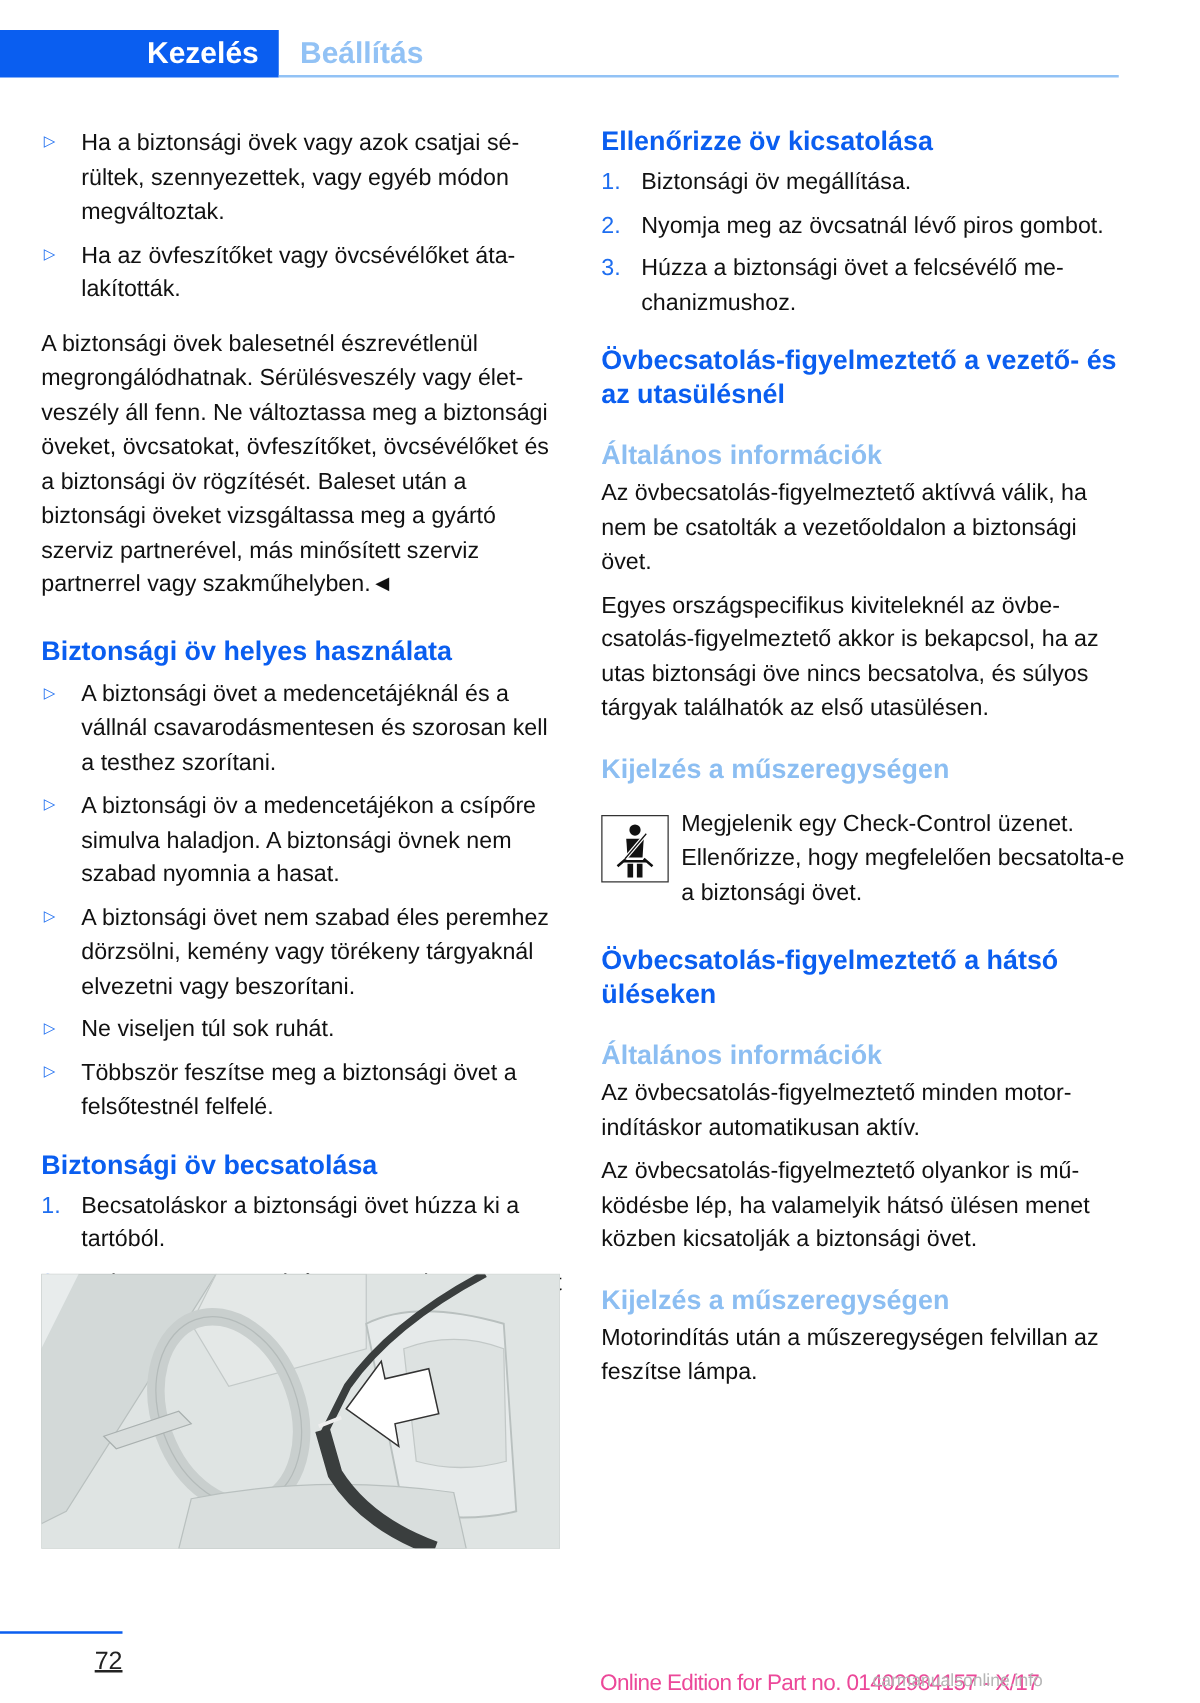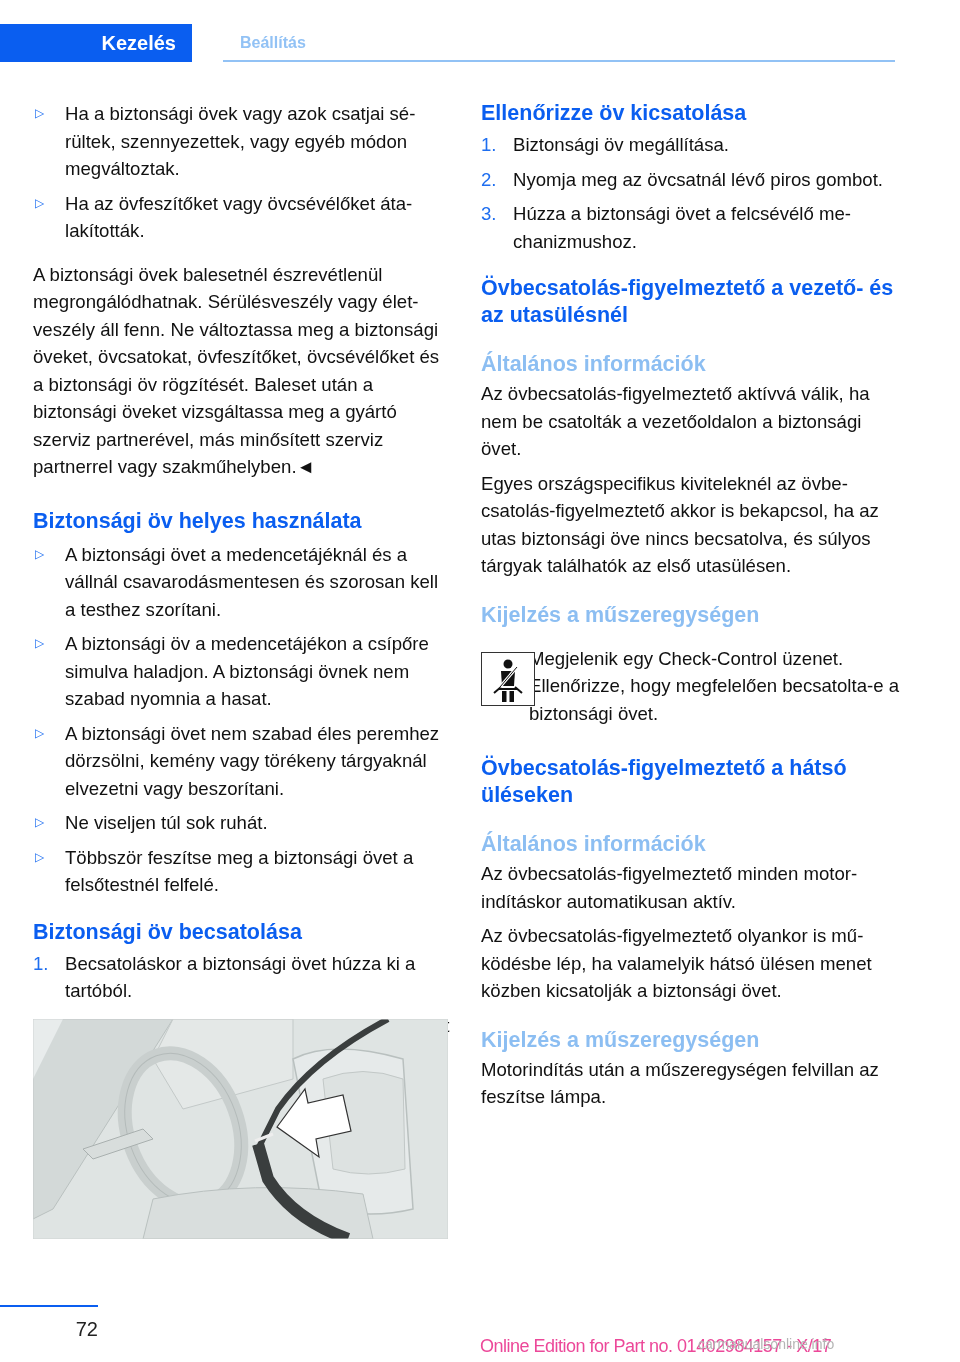--- a/index.html
+++ b/index.html
@@ -1,24 +1,24 @@
 <!DOCTYPE html>
 <html><head>
   <meta charset="utf-8">
   <style>
     * { box-sizing: border-box; margin: 0; padding: 0; }
     html, body { width: 960px; height: 1362px; background: #ffffff; overflow: hidden; }
     body { position: relative; font-family: "Liberation Sans", "DejaVu Sans", sans-serif; color: #111111; }
 
     
     .header { position: absolute; left: 0; top: 24px; width: 895px; height: 38px; }
-    .tab-active { position: absolute; left: 0; top: 0; width: 192px; height: 38px; background: #0a5ef0;
-      color: #ffffff; font-weight: bold; font-size: 20px; text-align: right; padding-right: 16px; line-height: 38px; }
+    .tab-active { position: absolute; left: 0; top: 0; width: 223px; height: 38px; background: #0a5ef0;
+      color: #ffffff; font-weight: bold; font-size: 24px; text-align: right; padding-right: 16px; line-height: 38px; }
     .tab-inactive { position: absolute; left: 240px; top: 0; height: 38px; color: #92c2f5;
-      font-weight: bold; font-size: 16px; line-height: 38px; }
+      font-weight: bold; font-size: 24px; line-height: 38px; }
     .header-line { position: absolute; left: 223px; top: 36px; width: 672px; height: 2px; background: #92c2f5; }
 
     
     .col { position: absolute; top: 100px; }
     .col-left { left: 33px; width: 420px; }
     .col-right { left: 481px; width: 420px; }
 
     .p { font-size: 18.6px; line-height: 27.5px; margin-top: 16px; }
     .p + .p { margin-top: 7px; }
 
@@ -30,25 +30,25 @@
     .bullets li .marker { position: absolute; left: 2px; top: 0; color: #1e6ef0; font-size: 12px; }
 
     .steps { list-style: none; }
     .steps li { position: relative; padding-left: 32px; font-size: 18.6px; line-height: 27.5px; margin-bottom: 7px; }
     .steps li .num { position: absolute; left: 0; top: 0; color: #1e6ef0; }
 
     .figure { position: absolute; left: 33px; top: 1019px; width: 415px; height: 220px; overflow: hidden; background: #dfe3e2; }
 
     .icon-row { position: relative; padding-left: 0; }
     .icon-box { position: absolute; left: 0; top: 7px; width: 54px; height: 54px; border: 1.5px solid #333; background: #fff; }
-    .icon-text { padding-left: 48px; }
+    .icon-text { padding-left: 64px; }
 
     
     .footer-line { position: absolute; left: 0; top: 1305px; width: 98px; height: 2px; background: #0a5ef0; }
-    .page-num { position: absolute; left: 70px; top: 1318px; font-size: 20px; color: #222; width: 28px; text-align: right; }
+    .page-num { position: absolute; left: 70px; top: 1318px; font-size: 20px; color: #222; width: 28px; text-align: right; text-decoration: underline; }
     .edition { position: absolute; left: 480px; top: 1336px; font-size: 18px; color: #ec4899; letter-spacing: -0.5px; }
     .watermark { position: absolute; left: 698px; top: 1336px; font-size: 14px; color: #b5b5b5; }
   </style>
 </head>
 <body>
 
 <div class="header">
   <div class="tab-active">Kezelés</div>
   <div class="tab-inactive">Beállítás</div>
   <div class="header-line"></div>

